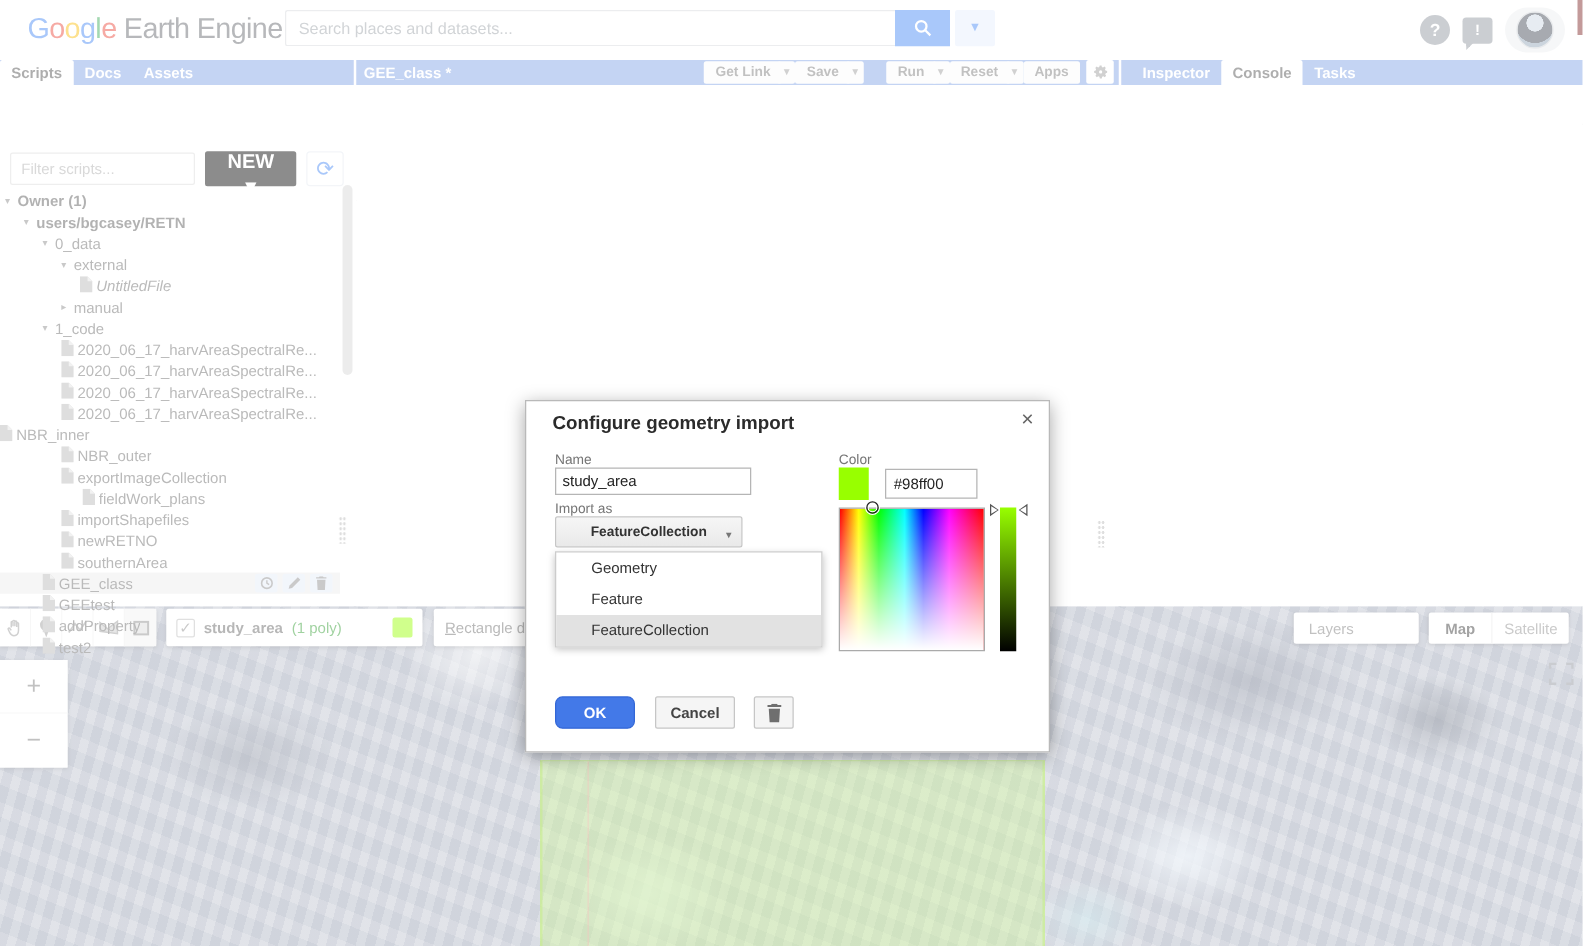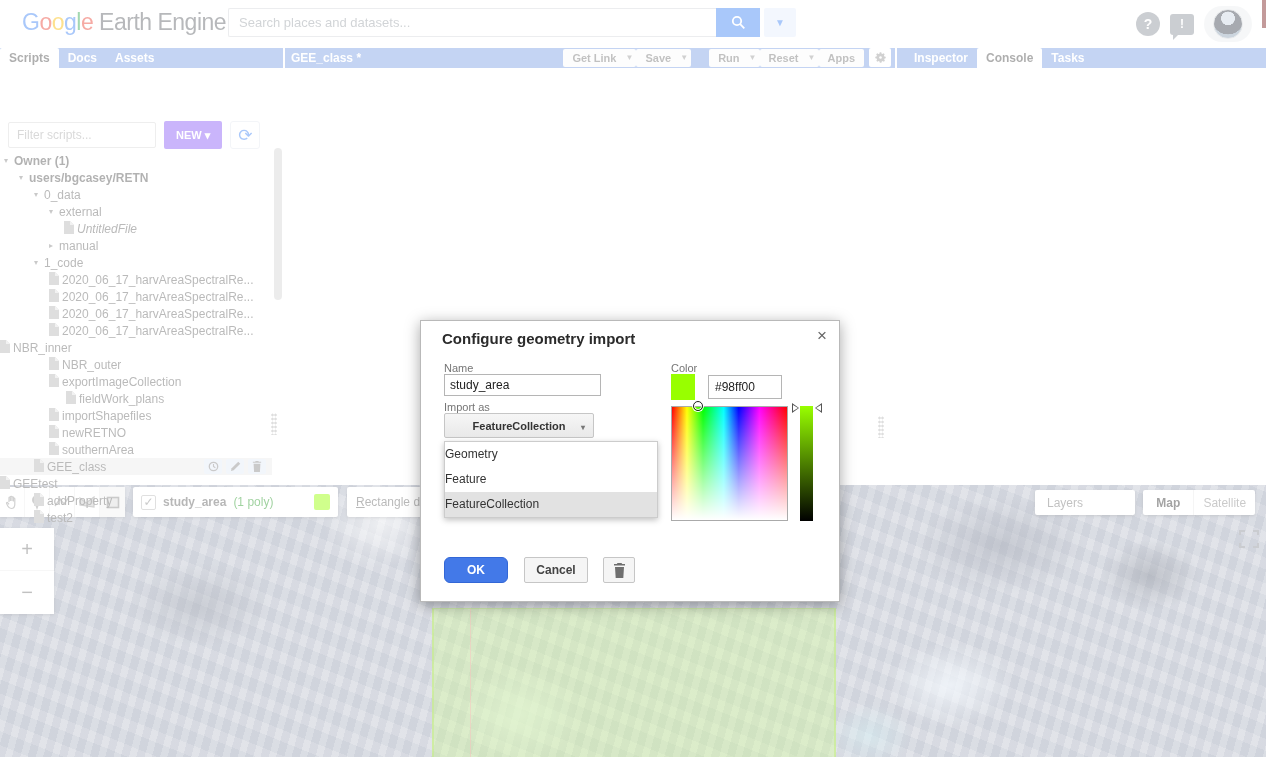--- a/index.html
+++ b/index.html
@@ -27,21 +27,21 @@
   .tabbar { position:absolute; height:20px; background:#7da0e4; display:flex; align-items:flex-end; }
   .tab { height:20px; padding:3px 9px 2px; font-size:12px; font-weight:bold; color:#fff; border-radius:2px 2px 0 0; cursor:pointer; }
   .tab.active { background:#fff; color:#4d4d4d; }
 
   
   #left-panel { position:absolute; left:0; top:48px; width:283px; height:437px; background:#fff; z-index:1; }
   #left-tabbar { left:0; top:48px; width:283px; z-index:2; }
   #scripts-toolbar { position:absolute; left:0; top:70px; width:283px; height:34px; display:flex; align-items:center; padding:0 8px; gap:8px; }
   #filter-input { width:148px; height:26px; border:1px solid #d9d9d9; border-radius:2px; padding:0 8px; font-size:12px; color:#444; font-family:"Liberation Sans",sans-serif; }
   #filter-input::placeholder { color:#aaa; }
-  #new-btn { height:28px; padding:0 12px; background:#8b5cf6; border:none; border-radius:2px; color:#fff; font-size:11px; font-weight:bold; cursor:pointer; }
+  #new-btn { height:28px; padding:0 12px; background:#000000; border:none; border-radius:2px; color:#fff; font-size:16px; font-weight:bold; cursor:pointer; }
   #refresh-btn { width:30px; height:28px; background:#fff; border:1px solid #e4e8f0; border-radius:3px; color:#4285f4; font-size:17px; line-height:1; cursor:pointer; }
   #tree { position:absolute; left:0; top:104px; width:272px; }
   .trow { height:17px; display:flex; align-items:center; font-size:12px; color:#666; white-space:nowrap; cursor:pointer; }
   .trow .caret { width:10px; font-size:8px; color:#888; flex:none; }
   .trow .ficon { flex:none; margin-right:3px; }
   .trow .tlabel { overflow:hidden; text-overflow:ellipsis; }
   .trow.bold .tlabel { font-weight:bold; color:#555; }
   .trow.sel { background:#ececec; }
   .tacts { margin-left:auto; display:flex; gap:4px; padding-right:6px; }
   .tact { width:18px; height:15px; background:#e3eaf7; border-radius:2px; display:flex; align-items:center; justify-content:center; }
@@ -132,21 +132,21 @@
   #modal { position:absolute; left:420px; top:320px; width:420px; height:282px; background:#fff; border:1px solid #b9b9b9; box-shadow:0 3px 14px rgba(0,0,0,0.35); z-index:60; }
   #modal-title { position:absolute; left:21px; top:9px; font-size:15px; font-weight:bold; color:#2b2b2b; }
   #modal-close { position:absolute; right:12px; top:5px; font-size:17px; color:#666; background:none; border:none; cursor:pointer; }
   .mlabel { position:absolute; font-size:11px; color:#757575; }
   #name-label { left:23px; top:41px; }
   #name-input { position:absolute; left:23px; top:53px; width:157px; height:22px; border:1px solid #b5b5b5; padding:0 5px; font-size:12px; color:#222; font-family:"Liberation Sans",sans-serif; }
   #importas-label { left:23px; top:80px; }
   #import-select { position:absolute; left:23px; top:92px; width:150px; height:25px; background:linear-gradient(#f6f6f6,#e9e9e9); border:1px solid #c6c6c6; border-radius:2px; font-size:11px; font-weight:bold; color:#333; cursor:pointer; font-family:"Liberation Sans",sans-serif; }
   #import-select .sc { position:absolute; right:8px; top:9px; font-size:8px; color:#777; }
   #import-list { position:absolute; left:23px; top:120px; width:214px; background:#fff; border:1px solid #ccc; box-shadow:0 2px 6px rgba(0,0,0,0.25); }
-  .opt { height:25px; line-height:25px; font-size:12px; color:#333; cursor:pointer; }
+  .opt { height:25px; line-height:25px; padding-left:28px; font-size:12px; color:#333; cursor:pointer; }
   .opt.hl { background:#e2e2e2; }
   #color-label { left:250px; top:41px; }
   #color-swatch { position:absolute; left:250px; top:53px; width:24px; height:26px; background:#98ff00; cursor:pointer; }
   #hex-input { position:absolute; left:287px; top:54px; width:74px; height:24px; border:1px solid #b5b5b5; padding:1px 6px; font-size:12px; color:#222; font-family:"Liberation Sans",sans-serif; }
   #grad-square { position:absolute; left:250px; top:85px; width:117px; height:115px; border:1px solid #aaa;
     background:linear-gradient(to bottom, rgba(255,255,255,0) 0%, #fff 100%),
                linear-gradient(to right, #f00 0%, #ff0 13%, #0f0 27%, #0ff 45%, #00f 58%, #f0f 76%, #f00 100%); cursor:crosshair; }
   #grad-marker { position:absolute; left:21px; top:-6px; width:10px; height:10px; border:1.5px solid #222; border-radius:50%; box-shadow:0 0 0 1px #fff inset, 0 0 0 1px #fff; background:transparent; }
   #val-slider { position:absolute; left:379px; top:85px; width:13px; height:115px; background:linear-gradient(#98ff00, #000); cursor:pointer; }
   .tri { position:absolute; width:0; height:0; }
@@ -323,21 +323,21 @@
                 <path fill="#8a8a8a" d="M1 11l.8-3L9 .8 11.2 3 4 10.2z"></path>
               </svg>
             </span>
             <span class="tact">
               <svg width="10" height="11" viewBox="0 0 10 12">
                 <path fill="#8a8a8a" d="M3.5 0h3l.5.8H9.5V2H.5V.8H3zM1.3 3h7.4l-.5 9H1.8z"></path>
               </svg>
             </span>
           </span>
         </div>
-        <div class="trow" style="">
+        <div class="trow" style="padding-left: 34px;">
           <span class="ficon"><svg width="10" height="13" viewBox="0 0 10 13">
               <path fill="#b5b5b5" d="M0 0h6l4 4v9H0z"></path>
               <path fill="#e2e2e2" d="M6 0l4 4H6z"></path>
             </svg></span>
           <span class="tlabel">GEEtest</span>
         </div>
         <div class="trow" style="padding-left: 34px;">
           <span class="ficon"><svg width="10" height="13" viewBox="0 0 10 13">
               <path fill="#b5b5b5" d="M0 0h6l4 4v9H0z"></path>
               <path fill="#e2e2e2" d="M6 0l4 4H6z"></path>

